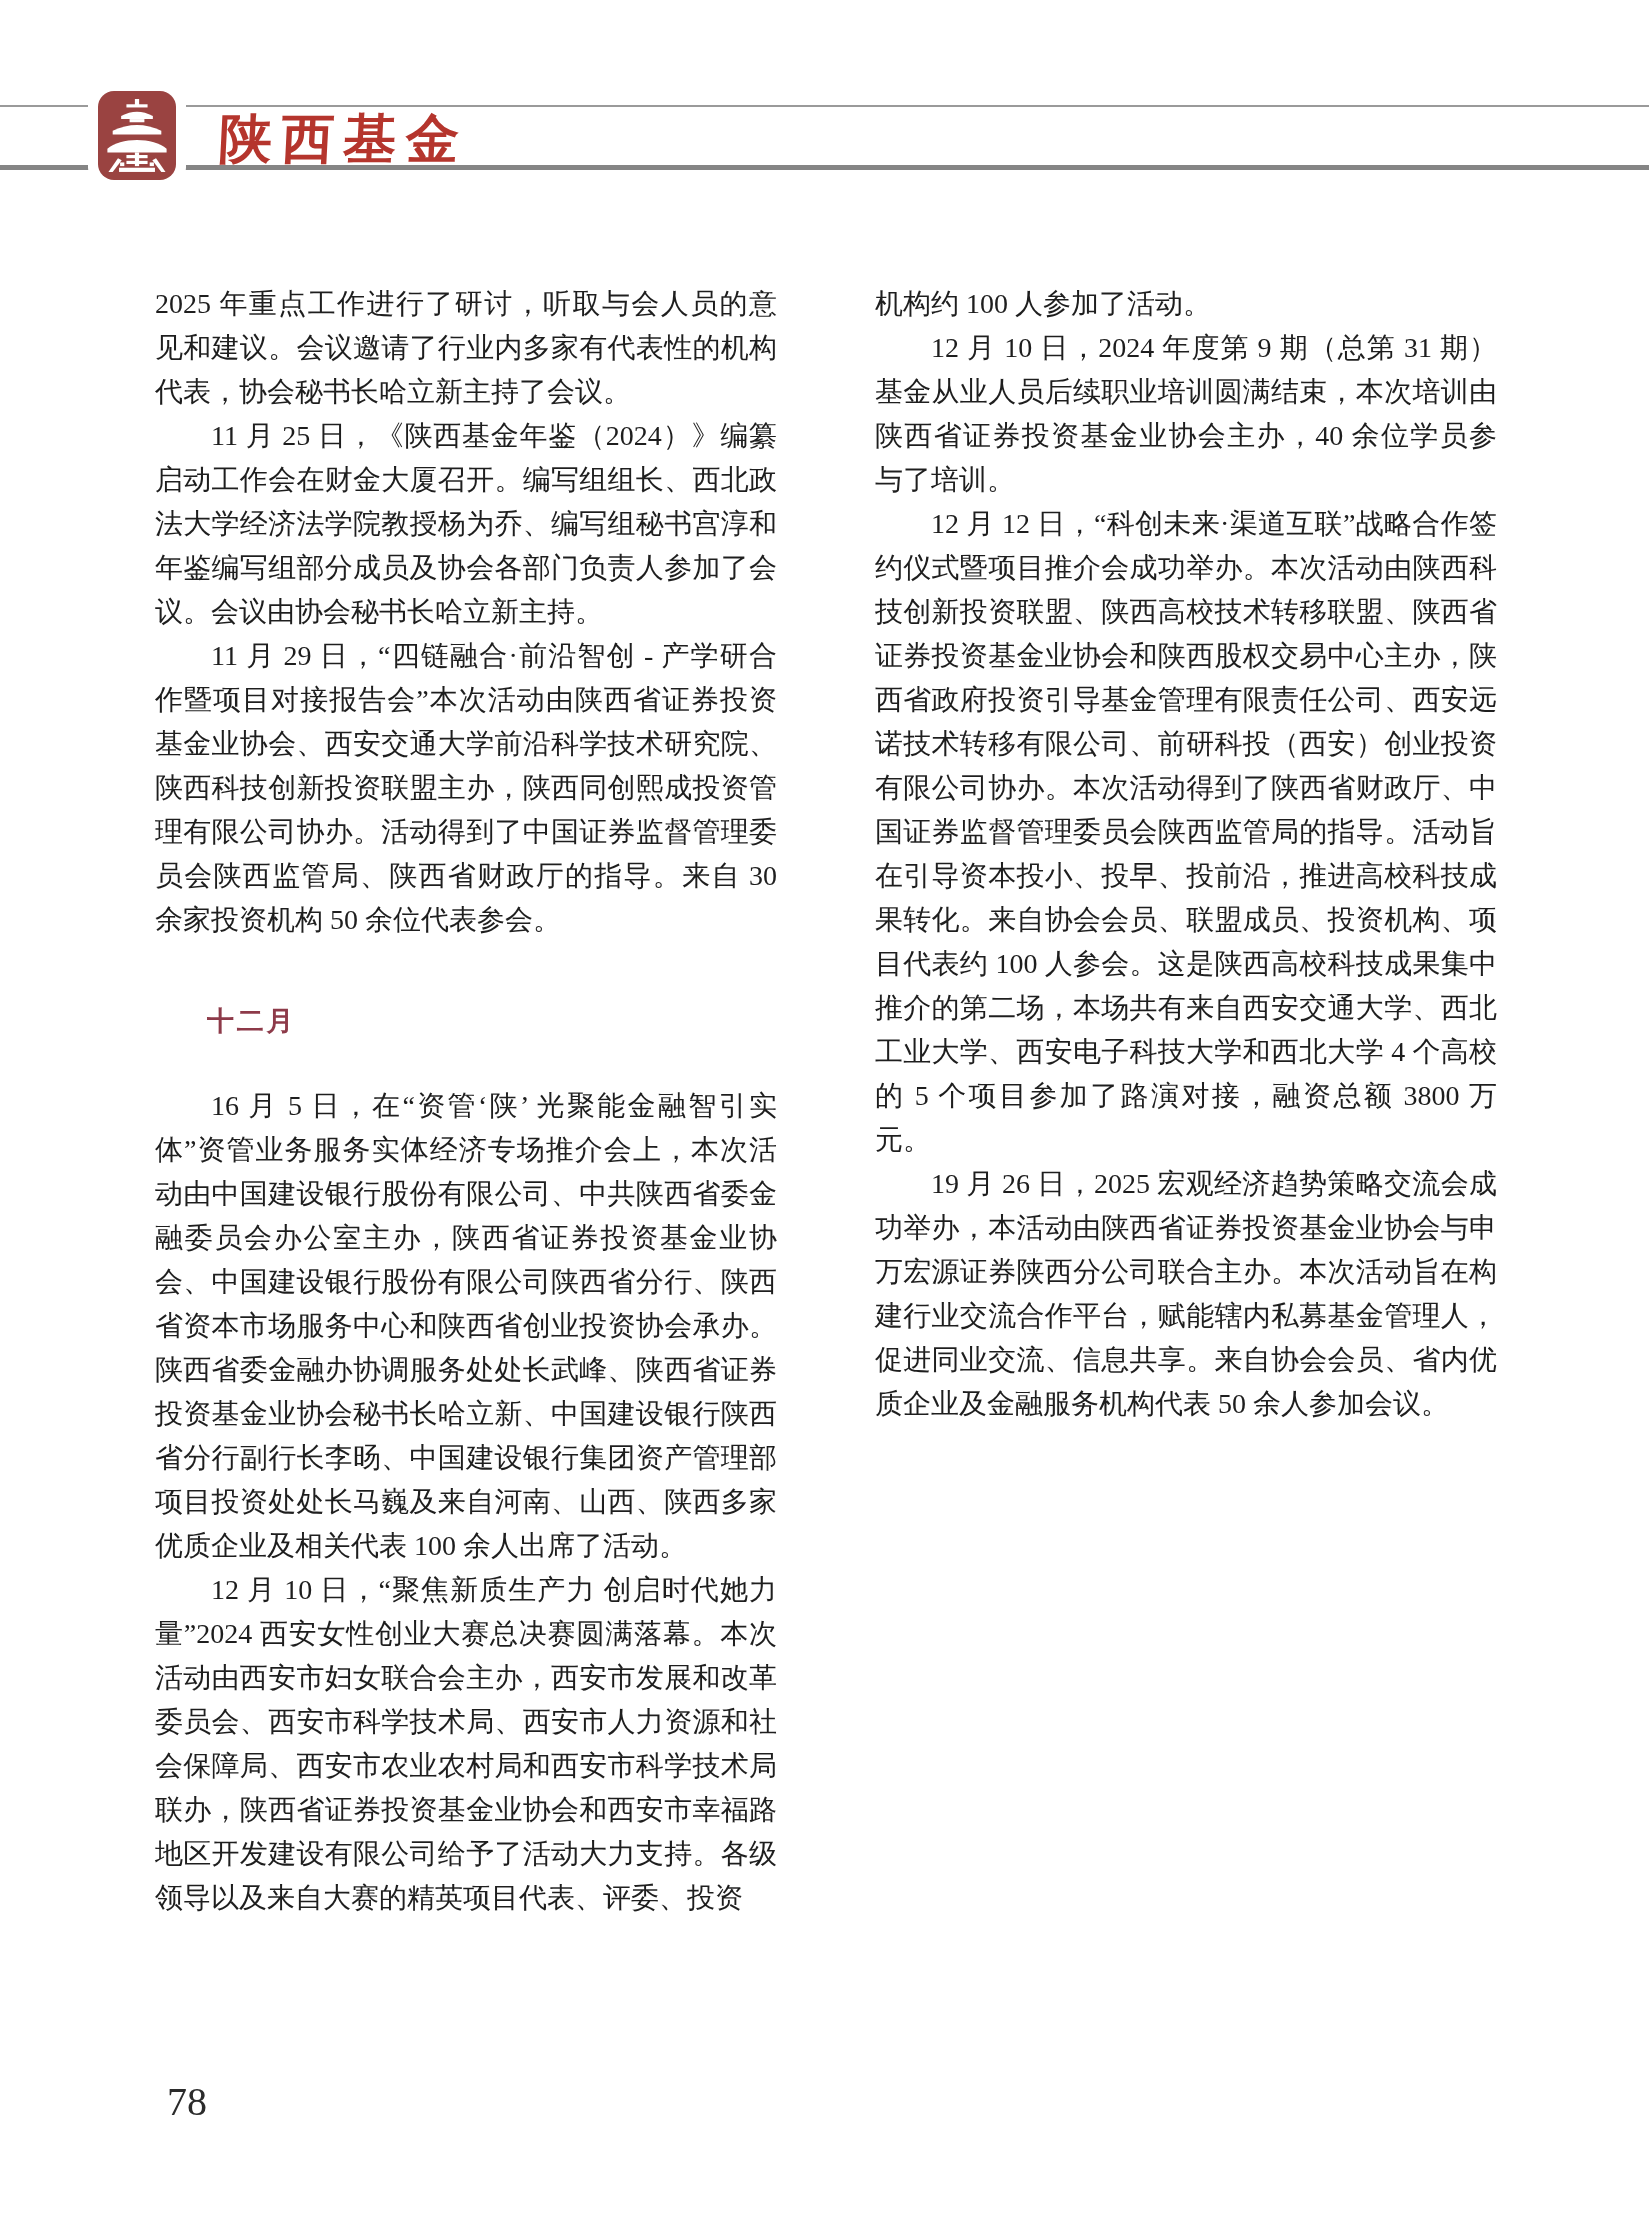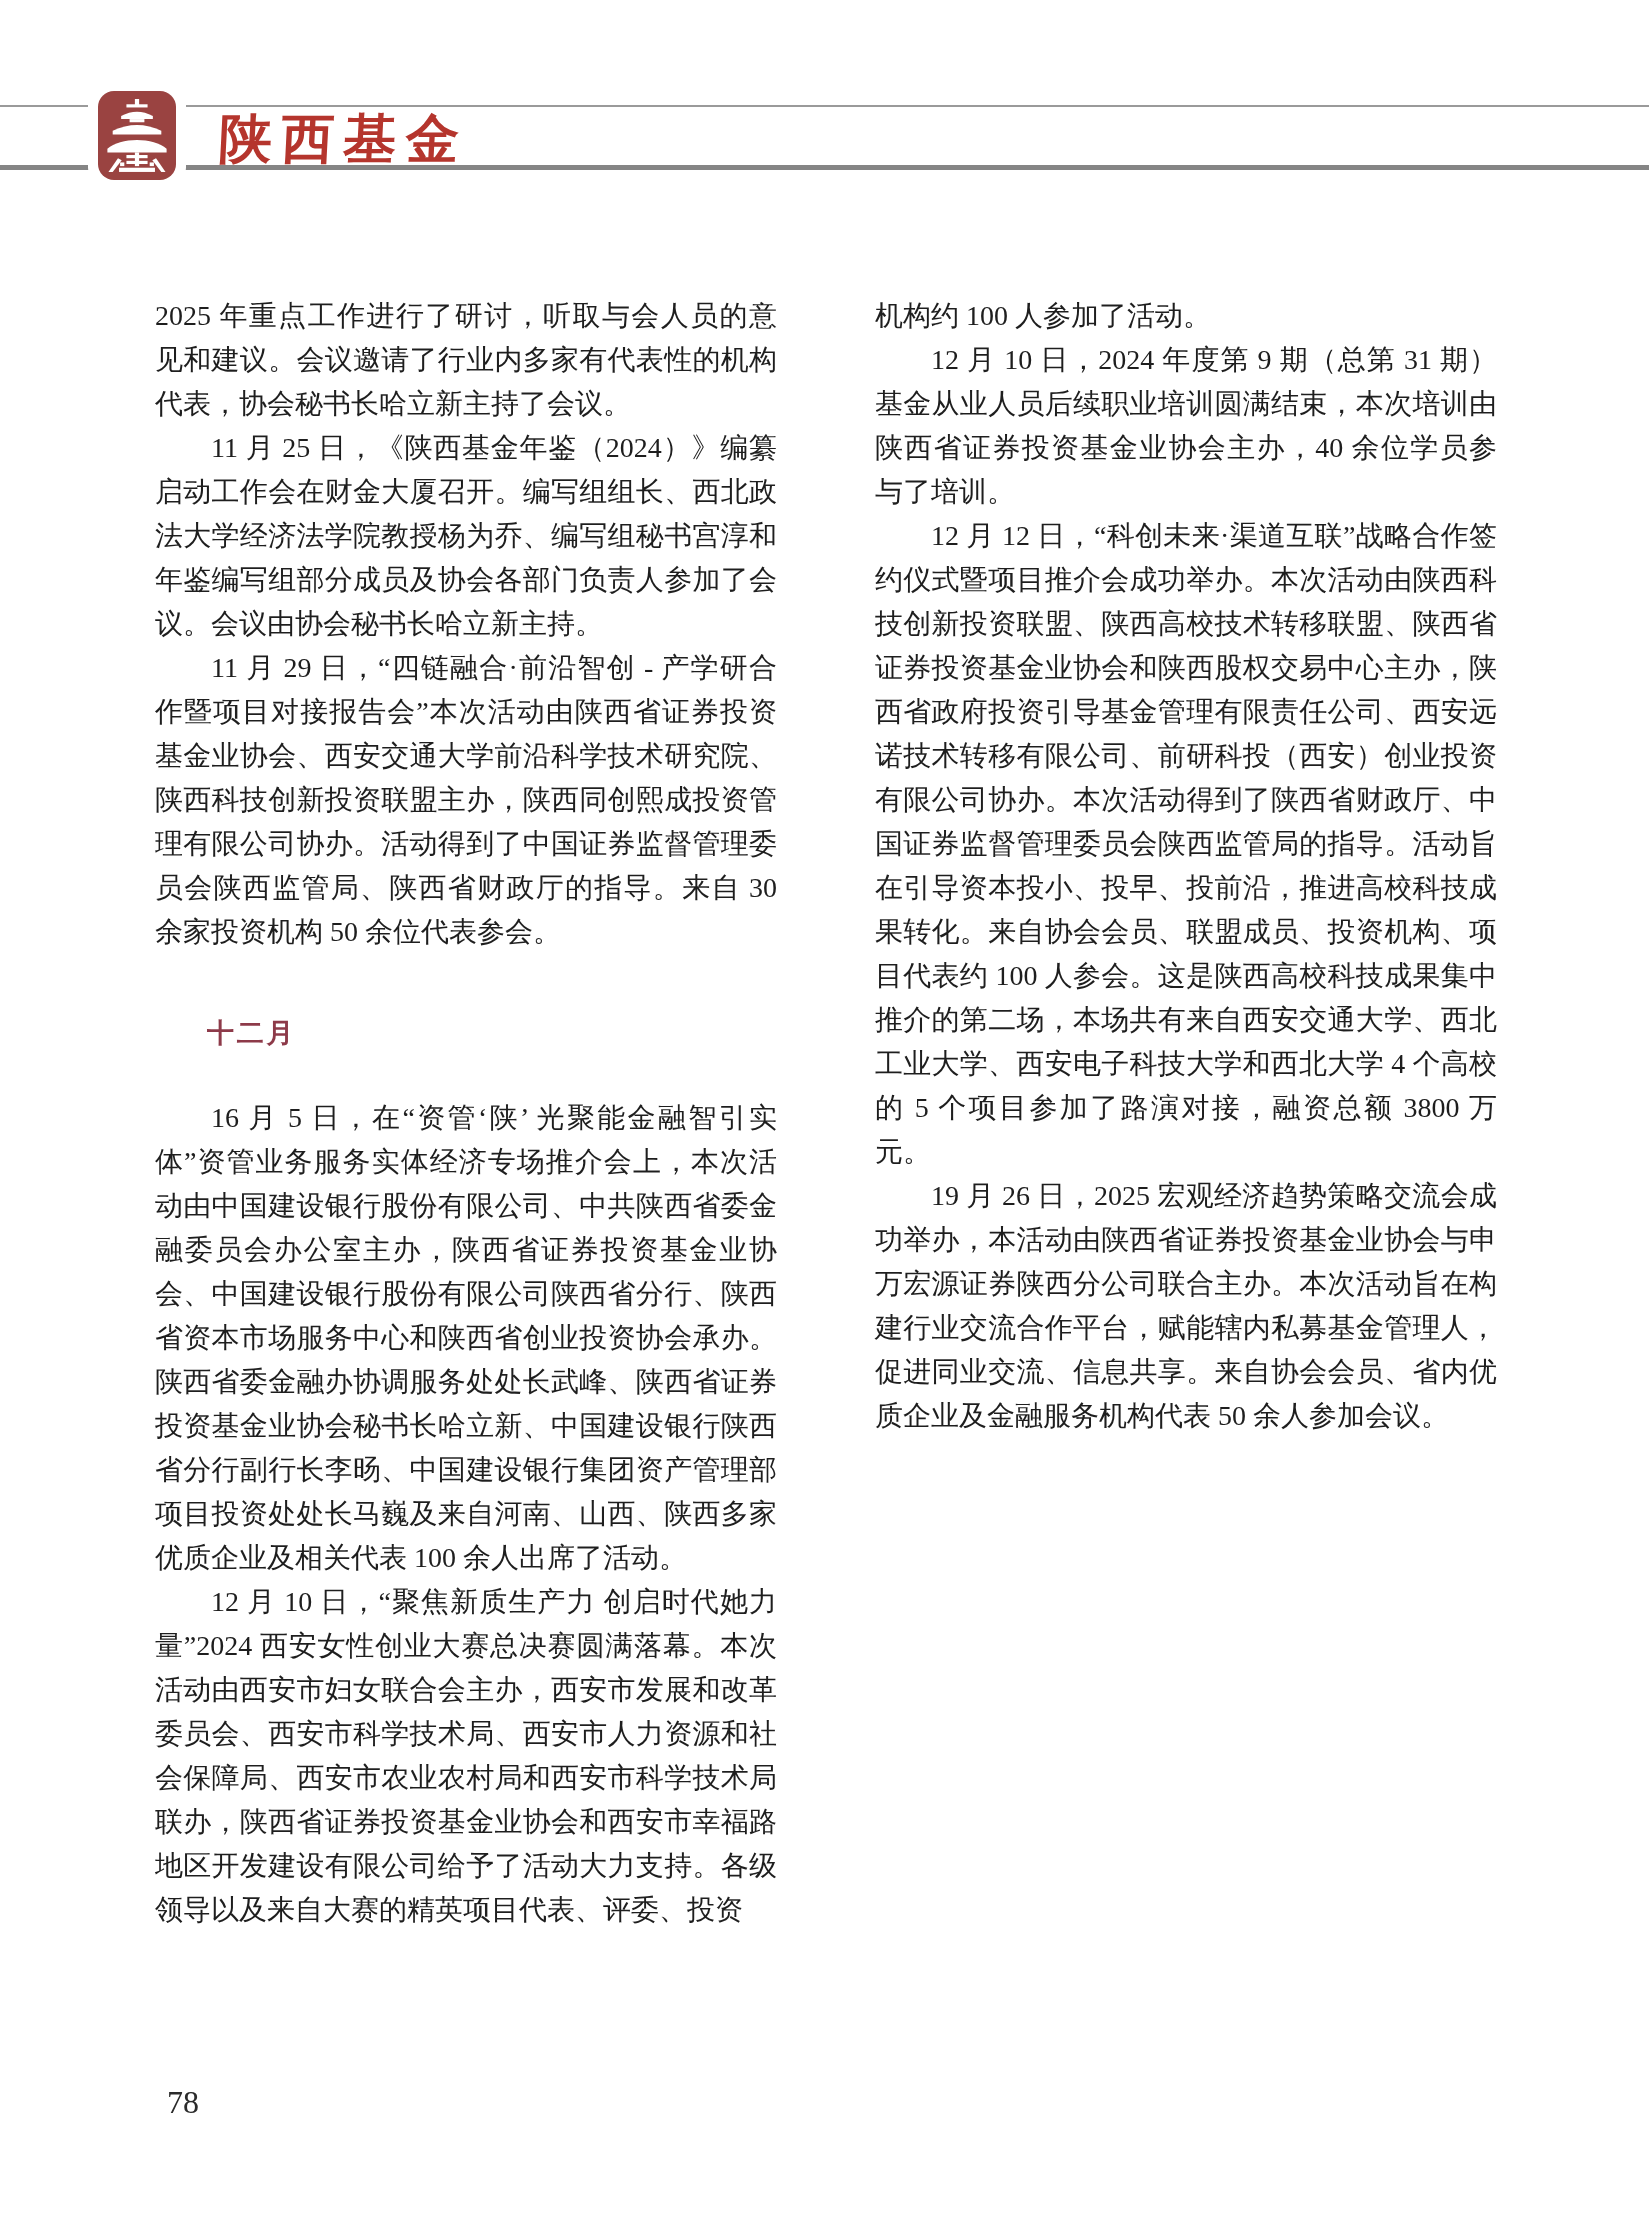--- a/index.html
+++ b/index.html
@@ -43,40 +43,40 @@
     position:absolute;left:219px;top:105px;width:318px;height:66px;
     font-size:53px;line-height:66px;font-weight:bold;
     color:var(--calligraphy-red);
     letter-spacing:9.3px;
     font-family:"DejaVu Serif","Liberation Serif",serif;
     transform:skewX(-3deg);
     z-index:2;
   }
   
   .columns{
-    position:absolute;left:155px;top:294px;width:1343px;
+    position:absolute;left:155px;top:282px;width:1343px;
     display:flex;gap:98px;
     font-size:28px;line-height:44px;
   }
   .col{width:622px;}
   .col p{
     text-align:justify;
     text-justify:inter-character;
   }
   .col p.indent{text-indent:2em;}
   .month-heading{
     font-size:27px;line-height:44px;font-weight:bold;
     color:var(--heading-red);
     margin:57px 0 41px 52px;
     letter-spacing:2.7px;
   }
   
   .pagenum{
     position:absolute;left:167px;top:2082px;
-    font-size:32px;line-height:40px;color:#2b2b2b;
+    font-size:40px;line-height:40px;color:#2b2b2b;
     font-family:"Liberation Serif",serif;
   }
 </style>
 </head>
 <body>
 
 <div class="page">
 
   <header>
     <div class="rule thin"></div>

